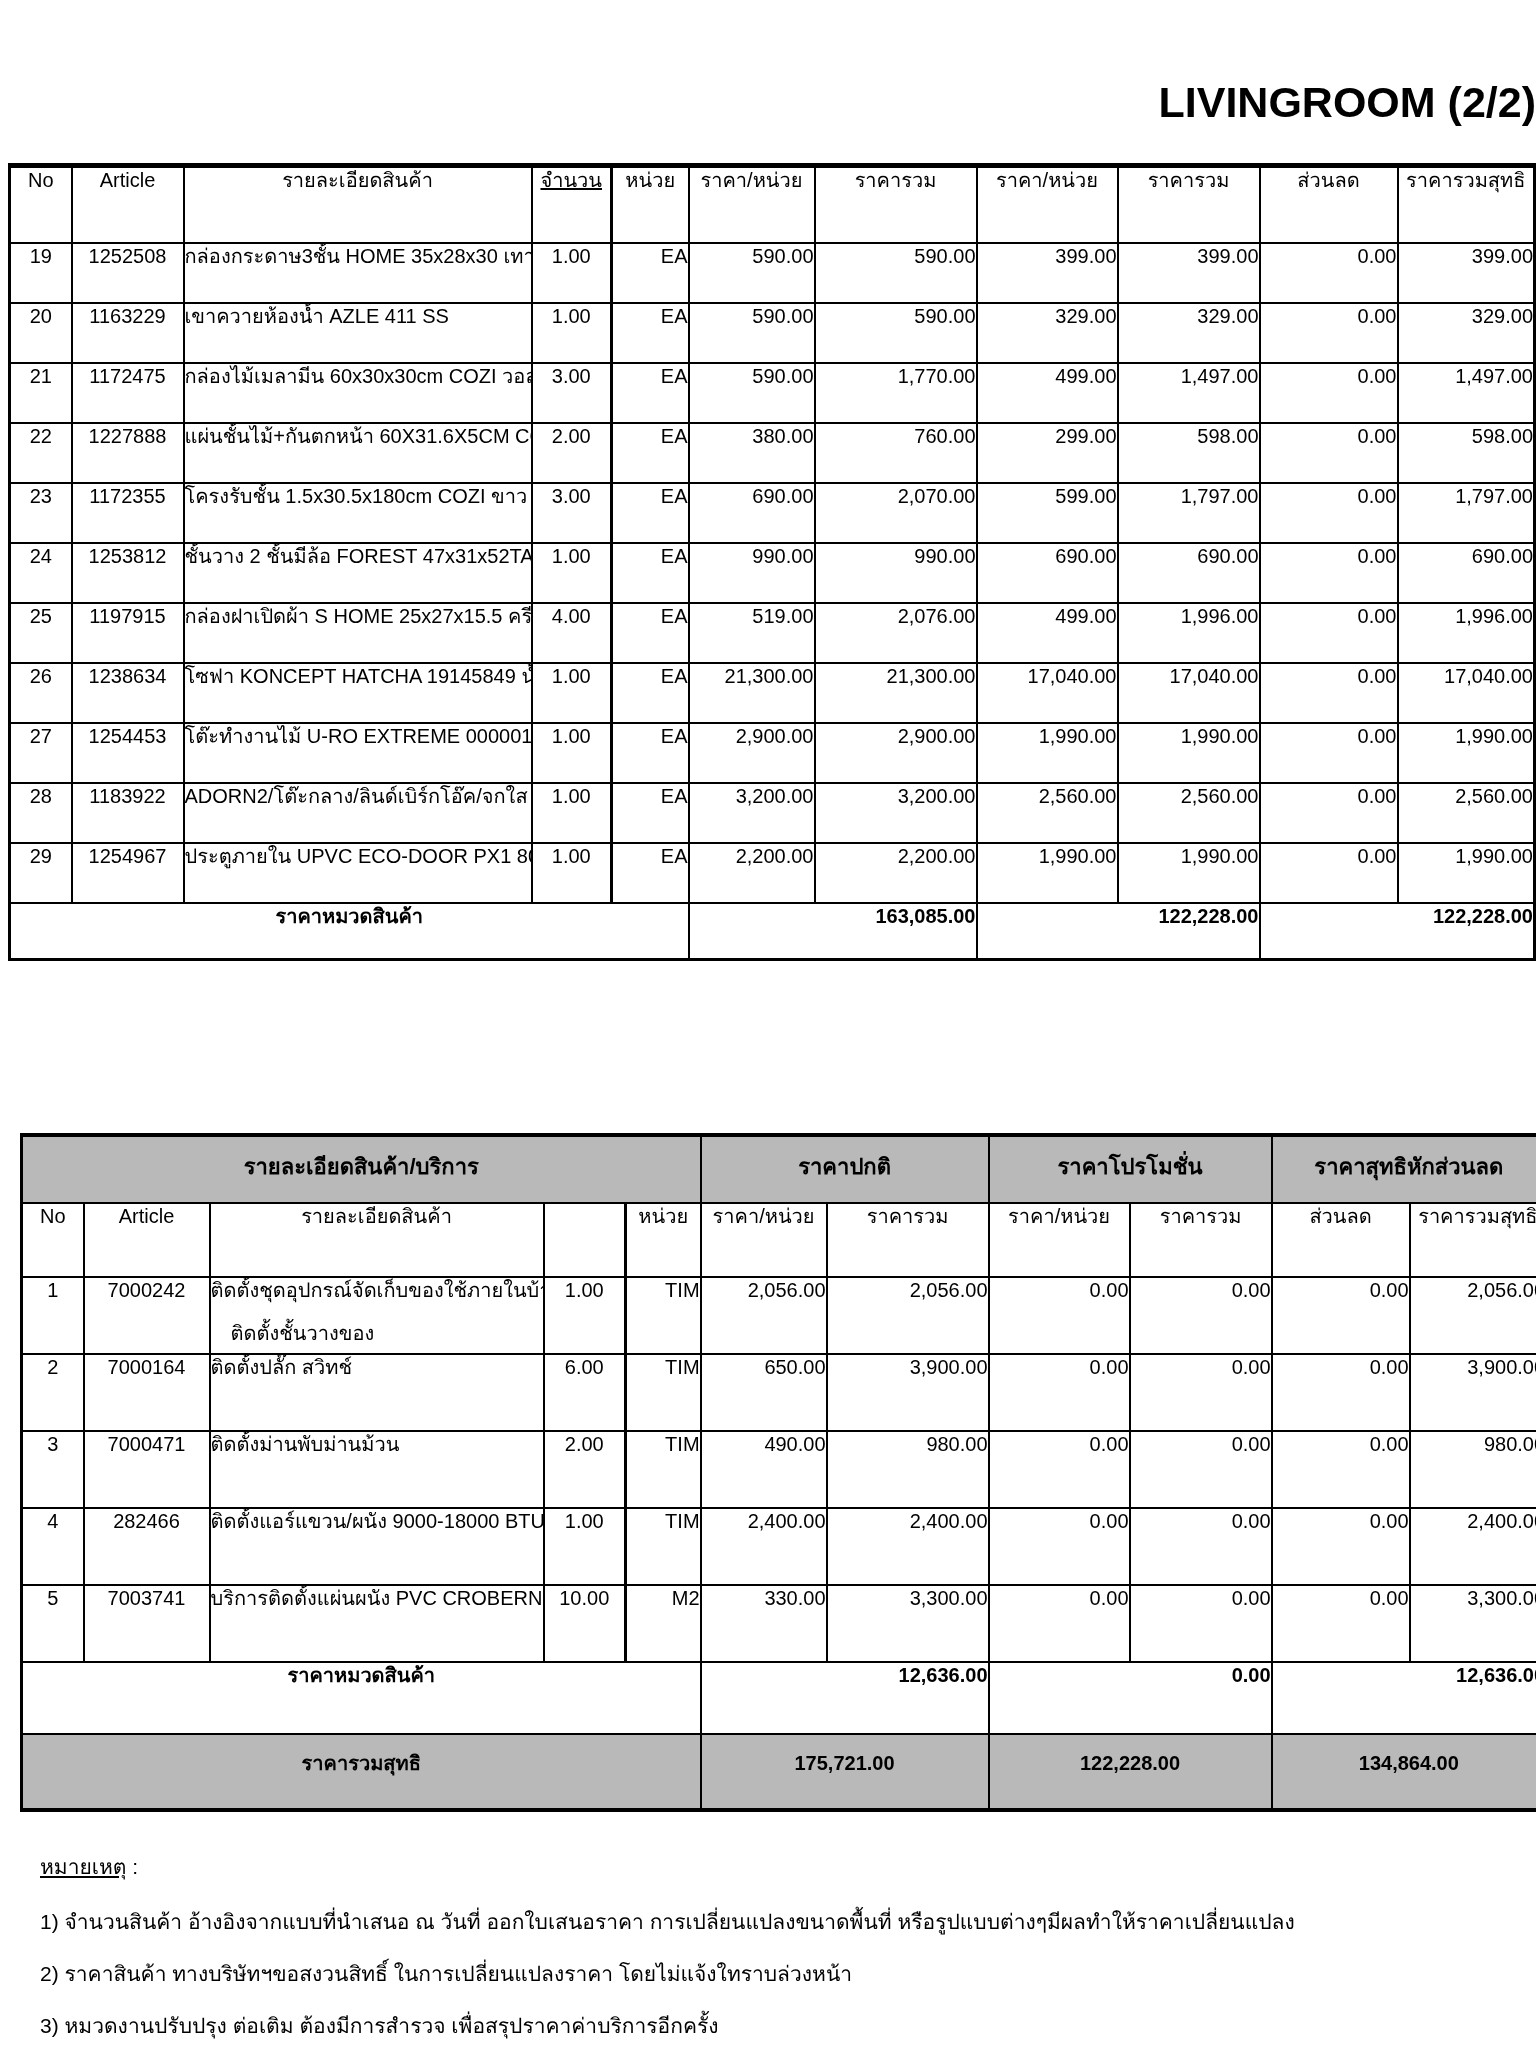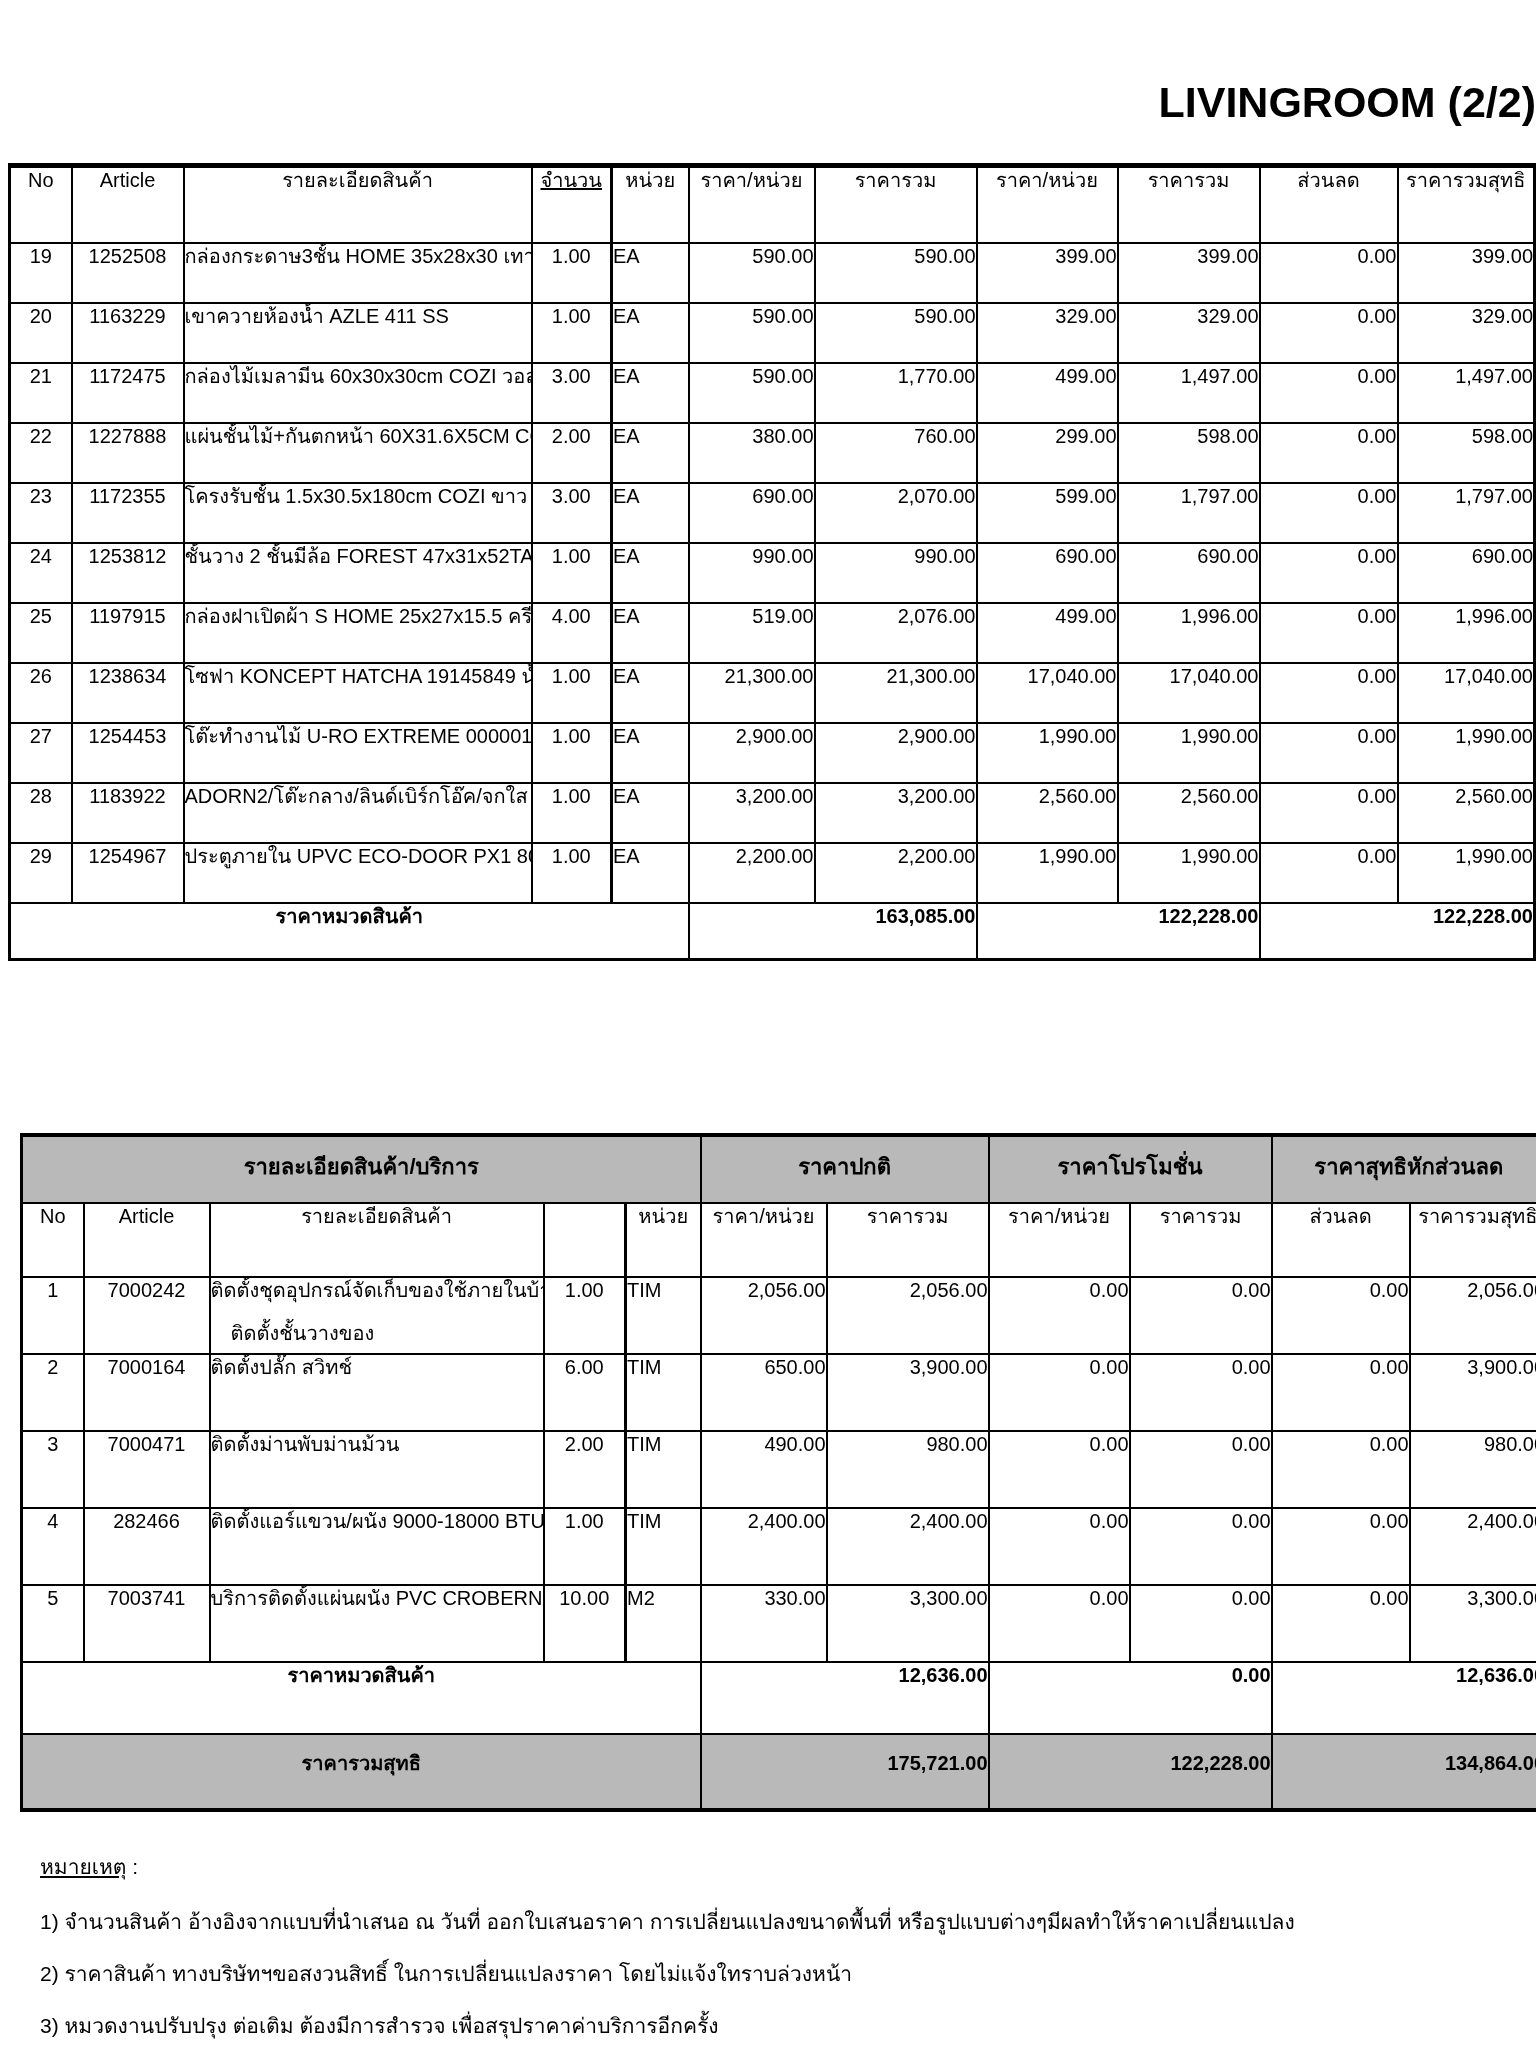--- a/index.html
+++ b/index.html
@@ -34,36 +34,36 @@
   #table2 thead tr.cols-row{height:74px;}
   #table2 tbody tr.data-row{height:77px;}
   #table2 tr.subtotal-row{height:72px;}
   #table2 tr.grand-row{height:76px;}
 
   th.hc{ text-align:center;padding-top:16px; }
   td.c-no,td.c-article{ text-align:center;padding-top:12px; }
   td.c-desc{ text-align:left;padding:8px 2px 0 6px;font-size:19px;white-space:nowrap; }
   td.c-desc .l2{ margin-top:18px;padding-left:20px; }
   td.c-qty{ text-align:center;padding:12px 4px 0 0;border-right-width:3px !important;margin-left:32px; }
-  td.c-unit{ text-align:left;padding-top:12px; }
+  td.c-unit{ text-align:right;padding-top:12px; }
   td.num{ text-align:right;padding:12px 7px 0 0; }
 
   tr.subtotal-row td{ font-weight:bold; }
   td.sub-label{ text-align:center;padding-top:12px; }
   td.sub-num{ text-align:right;padding:14px 7px 0 0; }
 
   tr.band-row th{
     background:#b9b9b9;font-weight:bold;font-size:22px;
     text-align:center;padding-top:16px;
   }
   tr.grand-row td{
     background:#b9b9b9;font-weight:bold;
   }
   tr.grand-row td.sub-label{padding-top:16px;}
-  tr.grand-row td.sub-num{padding-top:16px;}
+  tr.grand-row td.sub-num{padding-top:16px;text-align:center;}
 
   .notes{
     position:absolute;left:40px;top:1850px;width:1460px;
     font-size:21px;
   }
   .notes .nh{ margin-bottom:22px; }
   .notes .nh .u{ text-decoration:underline; }
   .notes .note-line{ margin-bottom:19px; white-space:nowrap; }
 </style>
 </head>

